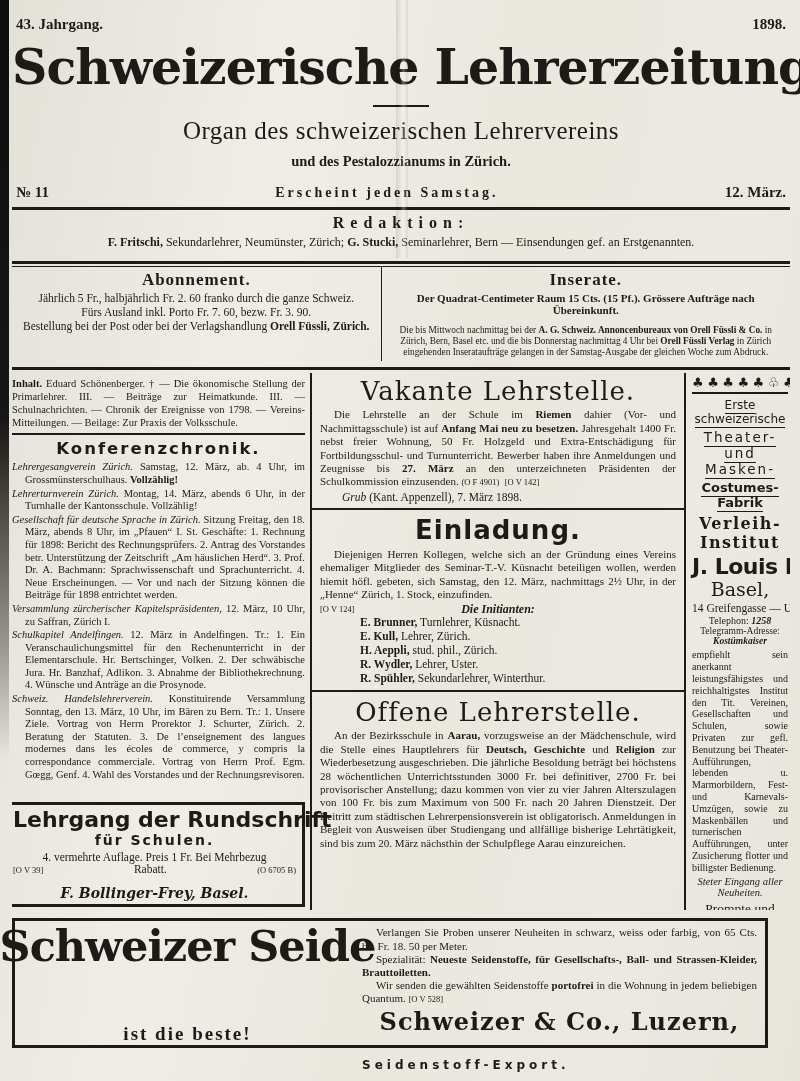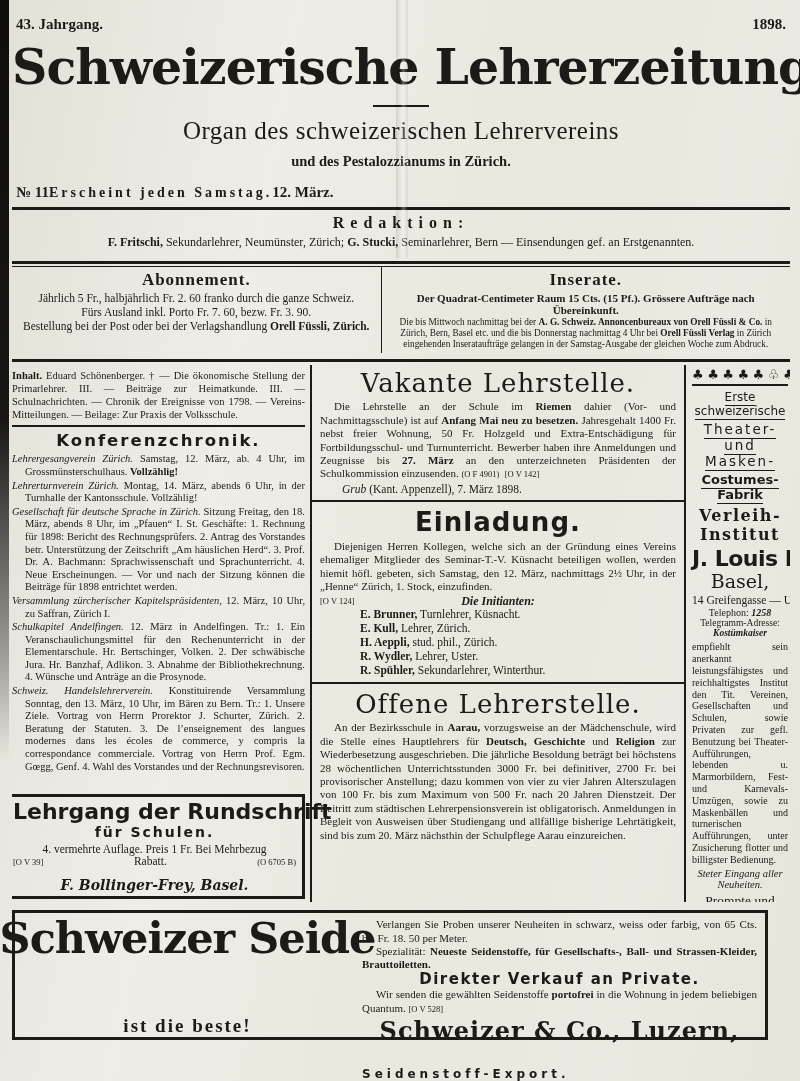--- a/index.html
+++ b/index.html
@@ -14,21 +14,21 @@
     background:linear-gradient(to right,rgba(0,0,0,.10),rgba(0,0,0,.02) 35%,rgba(255,255,255,.30) 60%,rgba(0,0,0,.07));}
   .page{position:relative;z-index:2;padding:16px 10px 0 12px;box-sizing:border-box;}
 
   
   .toprow{display:flex;justify-content:space-between;font-weight:bold;font-size:15px;padding:0 4px;}
   .masthead{font-family:"DejaVu Serif",serif;font-weight:bold;font-size:49px;letter-spacing:-1px;
     text-align:center;white-space:nowrap;margin-top:4px;line-height:60px;}
   .rule-sm{width:56px;border-top:2px solid #1d1b17;margin:8px auto 0;}
   .organ{font-size:25px;text-align:center;margin-top:10px;letter-spacing:.5px;}
   .pesta{font-size:14.5px;font-weight:bold;text-align:center;margin-top:8px;}
-  .issuerow{display:flex;align-items:baseline;margin-top:14px;padding:0 4px;}
+  .issuerow{display:flex;justify-content:space-between;align-items:baseline;margin-top:14px;padding:0 4px;}
   .issueno{font-weight:bold;font-size:15px;}
   .freq{font-weight:bold;font-size:14px;letter-spacing:3px;}
   .idate{font-weight:bold;font-size:15px;}
   .rule3{border-top:3px solid #1d1b17;margin-top:6px;}
   .rule1{border-top:1px solid #1d1b17;}
   .gap2{height:2px;}
 
   
   .red-title{text-align:center;font-weight:bold;font-size:16px;letter-spacing:6px;padding-top:4px;}
   .red-line{text-align:center;font-size:12px;padding:3px 0 5px;}
@@ -36,21 +36,21 @@
   .i{font-style:italic;}
 
   
   .aborow{display:flex;}
   .abo{width:47.5%;border-right:1.5px solid #1d1b17;padding:3px 8px 5px;box-sizing:border-box;text-align:center;}
   .ins{width:52.5%;padding:3px 6px 4px;box-sizing:border-box;text-align:center;}
   .abo-title{font-weight:bold;font-size:17px;letter-spacing:1px;}
   .abo-line{font-size:11.5px;margin-top:2px;}
   .ins-title{font-weight:bold;font-size:17px;letter-spacing:1px;}
   .ins-l1{font-size:11px;font-weight:bold;margin-top:2px;}
-  .ins-l2{font-size:9.3px;line-height:10.8px;margin-top:1px;text-align:center;}
+  .ins-l2{font-size:9.3px;line-height:10.8px;margin-top:9px;text-align:center;}
 
   
   .columns{display:flex;height:537px;overflow:hidden;margin-top:3px;}
   .col-left{width:298px;display:flex;flex-direction:column;padding:4px 5px 0 0;box-sizing:border-box;}
   .col-mid{width:376px;border-left:2px solid #1d1b17;border-right:2px solid #1d1b17;
     padding:2px 8px 0;box-sizing:border-box;}
   .col-right{flex:1;padding:2px 2px 0 6px;text-align:center;overflow:hidden;}
 
   .inhalt{font-size:10.5px;line-height:13px;text-align:justify;}
   .lrule{border-top:2.5px solid #1d1b17;margin:4px 0 3px;}
@@ -279,21 +279,20 @@
   <div class="seide-box">
     <div class="seide-left">
       <div class="seide-h">Schweizer Seide</div>
       <div class="seide-t">ist die beste!</div>
     </div>
     <div class="seide-right">
       <p class="sr-p">Verlangen Sie Proben unserer Neuheiten in schwarz, weiss oder farbig, von 65 Cts. bis Fr. 18. 50 per Meter.</p>
       <p class="sr-p">
         <span>Spezialität: </span><span class="b">Neueste Seidenstoffe, für Gesellschafts-, Ball- und Strassen-Kleider, Brauttoiletten.</span>
       </p>
-      <p class="direkt">Direkter Verkauf an Private.</p>
       <p class="sr-p">
         <span>Wir senden die gewählten Seidenstoffe </span><span class="b">portofrei</span><span> in die Wohnung in jedem beliebigen Quantum.  </span><span class="code">[O V 528]</span>
       </p>
       <p class="company">Schweizer &amp; Co., Luzern,</p>
       <p class="export">Seidenstoff-Export.</p>
     </div>
   </div>
 
 </div>
 

